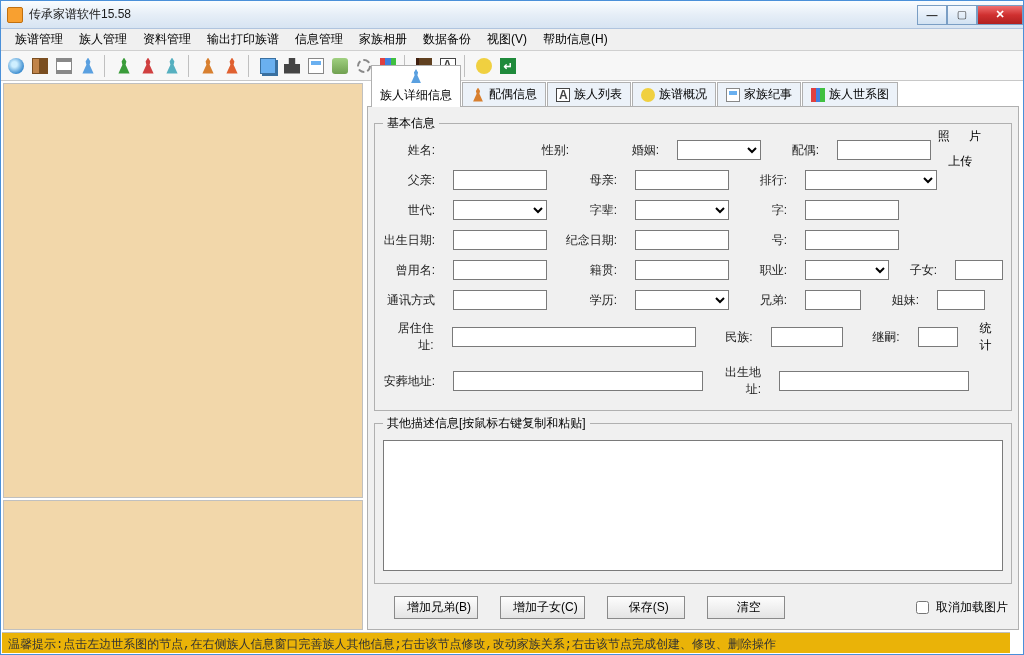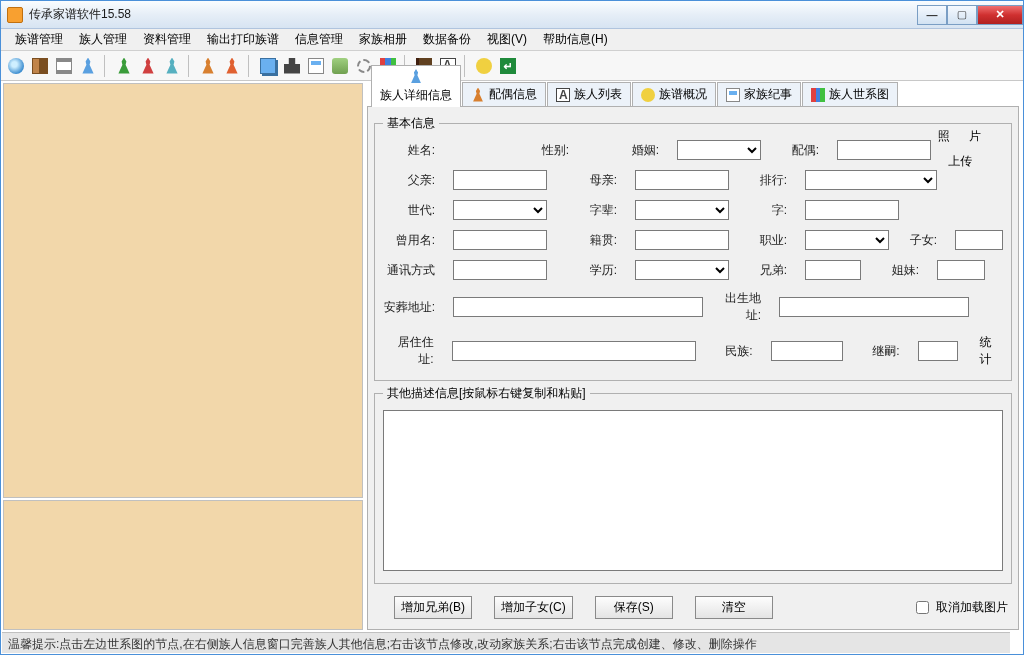--- a/index.html
+++ b/index.html
@@ -57,23 +57,23 @@
   .row { display:flex; align-items:center; gap:18px; }
   .lbl { width:52px; text-align:right; color:#222; font-size:12px; }
   .lbl.sm{ width:40px;}
   input.field, select.field { height:20px; border:1px solid #7a7a7a; background:#fff; font-size:12px; padding:1px 2px;}
   select.field{ padding:0;}
   .w70{width:72px;} .w80{width:84px;} .w90{width:94px;} .w56{width:56px;} .w38{width:40px;}
   .w130{width:132px;} .w44{width:48px;}
   .group.other{ flex:1; display:flex; flex-direction:column;}
   .richtext{ flex:1; background:#fff; border:1px solid #7a7a7a; min-height:120px;}
   .action-row{ display:flex; align-items:center; gap:22px; padding:10px 4px 4px 20px;}
-  .btn{ min-width:78px; height:23px; border:1px solid #8a8a8a; background:linear-gradient(#fdfdfd,#e4e4e4); font-size:12px; cursor:default;}
+  .btn{ min-width:78px; height:23px; border:1px solid #8a8a8a; background:linear-gradient(#fdfdfd,#e4e4e4); font-size:12px; cursor:default;padding-left:12px;}
   .chk-row{ margin-left:auto; display:flex; align-items:center; gap:4px;}
-  .statusbar{ position:absolute; left:1px; right:13px; bottom:1px; height:21px; background:#e5e5e5; border-top:1px solid #c0c0c0; padding:3px 6px; font-size:12px; color:#333;}
+  .statusbar{ position:absolute; left:1px; right:13px; bottom:1px; height:21px; background:#eab308; border-top:1px solid #c0c0c0; padding:3px 6px; font-size:12px; color:#333;font-family:Liberation Mono, monospace;}
   .photo-ctrl{ position:absolute; right:0; top:0; display:flex; flex-direction:column; align-items:center; gap:8px;}
   .photo-label{ letter-spacing:8px; padding-left:6px;}
   .upload{ border:none; background:none; text-decoration:none; cursor:default;}
 </style>
 </head>
 <body>
 
 <div class="window">
   <div class="titlebar">
     <div class="left">
@@ -226,53 +226,61 @@
             </div>
             <div class="row">
               <span class="lbl">世代:</span>
               <select class="field w90"></select>
               <span class="lbl">字辈:</span>
               <select class="field w90"></select>
               <span class="lbl sm">字:</span>
               <input class="field w90" style="">
             </div>
             <div class="row">
+              <span class="lbl">出生日期:</span>
+              <input class="field w90" style="">
+              <span class="lbl">纪念日期:</span>
+              <input class="field w90" style="">
+              <span class="lbl sm">号:</span>
+              <input class="field w90" style="">
+            </div>
+            <div class="row">
               <span class="lbl">曾用名:</span>
               <input class="field w90" style="">
               <span class="lbl">籍贯:</span>
               <input class="field w90" style="">
               <span class="lbl sm">职业:</span>
               <select class="field w80"></select>
               <span class="lbl sm" style="width:30px;">子女:</span>
               <input class="field w44" style="">
             </div>
             <div class="row">
               <span class="lbl">通讯方式</span>
               <input class="field w90" style="">
               <span class="lbl">学历:</span>
               <select class="field w90"></select>
               <span class="lbl sm">兄弟:</span>
               <input class="field w56" style="">
               <span class="lbl sm">姐妹:</span>
               <input class="field w44" style="">
-            </div>
-            <div class="row">
-              <span class="lbl">安葬地址:</span>
-              <input class="field" style="width: 250px;">
-              <span class="lbl sm">出生地址:</span>
-              <input class="field" style="width: 190px;">
             </div>
             <div class="row">
               <span class="lbl">居住住址:</span>
               <input class="field" style="width: 250px;">
               <span class="lbl sm">民族:</span>
               <input class="field w70" style="">
               <span class="lbl sm">继嗣:</span>
               <input class="field w38" style="">
               <span style="margin-left:4px;">统计</span>
+            </div>
+            <div class="row">
+              <span class="lbl">安葬地址:</span>
+              <input class="field" style="width: 250px;">
+              <span class="lbl sm">出生地址:</span>
+              <input class="field" style="width: 190px;">
             </div>
           </div>
         </fieldset>
 
         <fieldset class="group other">
           <legend>其他描述信息[按鼠标右键复制和粘贴]</legend>
           <div class="richtext"></div>
         </fieldset>
 
         <div class="action-row">

